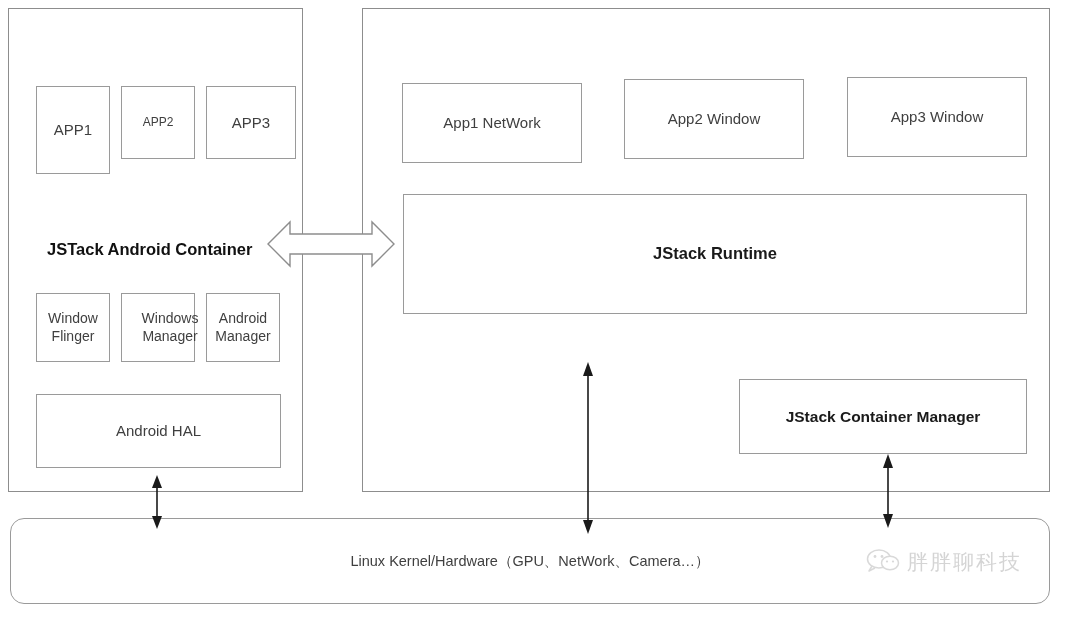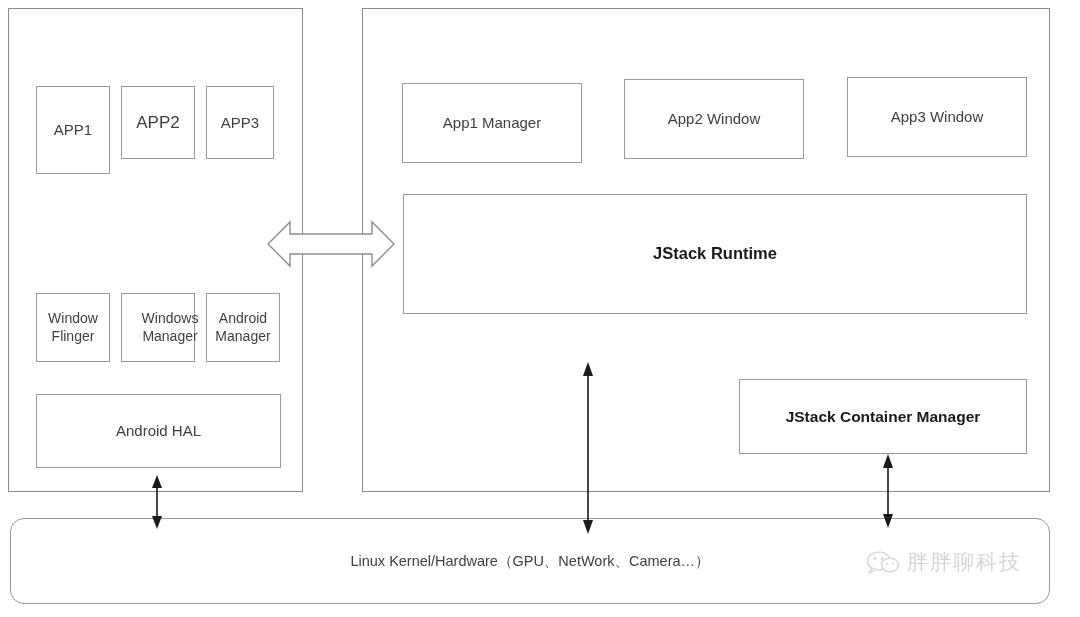--- a/index.html
+++ b/index.html
@@ -53,21 +53,21 @@
     position: absolute;
     left: 0;
     top: 0;
     width: 1080px;
     height: 617px;
     pointer-events: none;
   }
   .wm {
     position: absolute;
     display: flex;
-    align-items: flex-end;
+    align-items: flex-start;
     gap: 7px;
     opacity: 0.42;
     color: #9b9b9b;
   }
   .wm-text {
     font-size: 21px;
     letter-spacing: 2px;
     white-space: nowrap;
     font-family: "DejaVu Sans", sans-serif;
   }
@@ -75,27 +75,30 @@
 </head>
 <body>
 
 <div id="canvas">
 
   <div class="panel" style="left:8px; top:8px; width:295px; height:484px;"></div>
 
   <div class="box" style="left:36px; top:86px; width:74px; height:88px; font-size:15px;">
     <span>APP1</span>
   </div>
-  <div class="box" style="left:121px; top:86px; width:74px; height:73px; font-size:17px;">
+  <div class="box" style="left:121px; top:86px; width:74px; height:73px; font-size:12px;">
     <span>APP2</span>
   </div>
-  <div class="box" style="left:206px; top:86px; width:68px; height:73px; font-size:15px;">
+  <div class="box" style="left:206px; top:86px; width:90px; height:73px; font-size:15px;">
     <span>APP3</span>
   </div>
 
+  <div class="label-free" style="left:47px; top:240px; font-size:16.5px;">
+    <span>JSTack Android Container</span>
+  </div>
 
   <div class="box" style="left:36px; top:293px; width:74px; height:69px; font-size:14px; flex-direction:column;">
     <span>Window</span>
     <span>Flinger</span>
   </div>
   <div class="box" style="left:121px; top:293px; width:74px; height:69px; font-size:14px; flex-direction:column;padding-left:24px;">
     <span>Windows</span>
     <span>Manager</span>
   </div>
   <div class="box" style="left:206px; top:293px; width:74px; height:69px; font-size:14px; flex-direction:column;">
@@ -103,21 +106,21 @@
     <span>Manager</span>
   </div>
 
   <div class="box" style="left:36px; top:394px; width:245px; height:74px; font-size:15px;">
     <span>Android HAL</span>
   </div>
 
   <div class="panel" style="left:362px; top:8px; width:688px; height:484px;"></div>
 
   <div class="box" style="left:402px; top:83px; width:180px; height:80px; font-size:15px;">
-    <span>App1 Manager</span>
+    <span>App1 NetWork</span>
   </div>
   <div class="box" style="left:624px; top:79px; width:180px; height:80px; font-size:15px;">
     <span>App2 Window</span>
   </div>
   <div class="box" style="left:847px; top:77px; width:180px; height:80px; font-size:15px;">
     <span>App3 Window</span>
   </div>
 
   <div class="box bold" style="left:403px; top:194px; width:624px; height:120px; font-size:16.5px;">
     <span>JStack Runtime</span>

